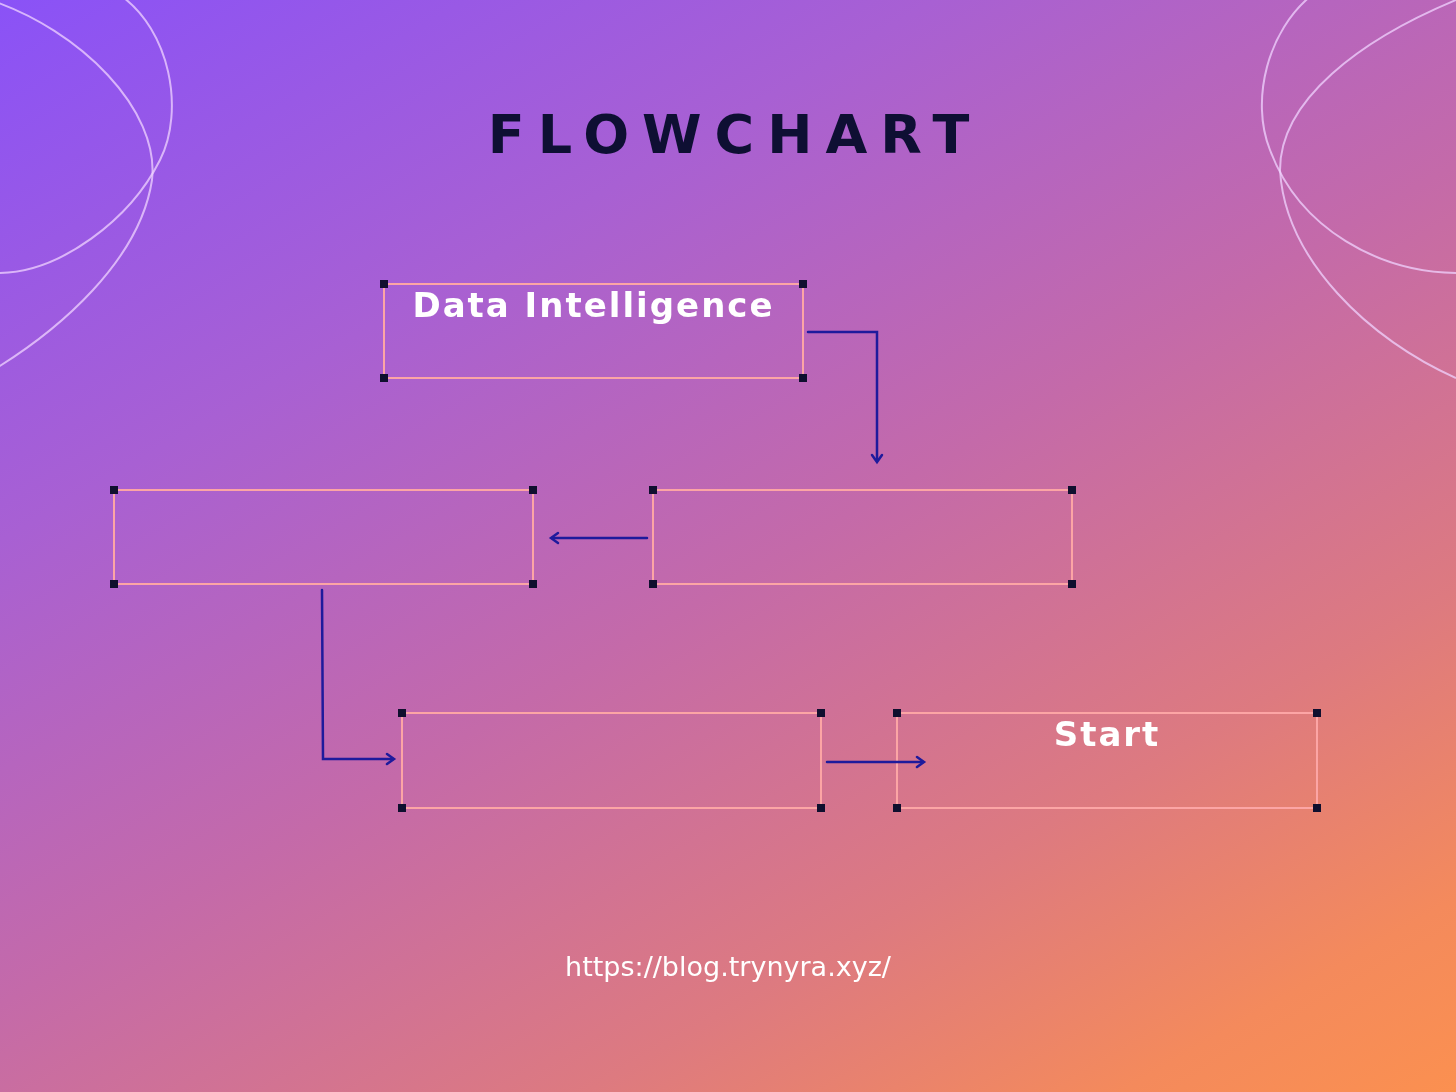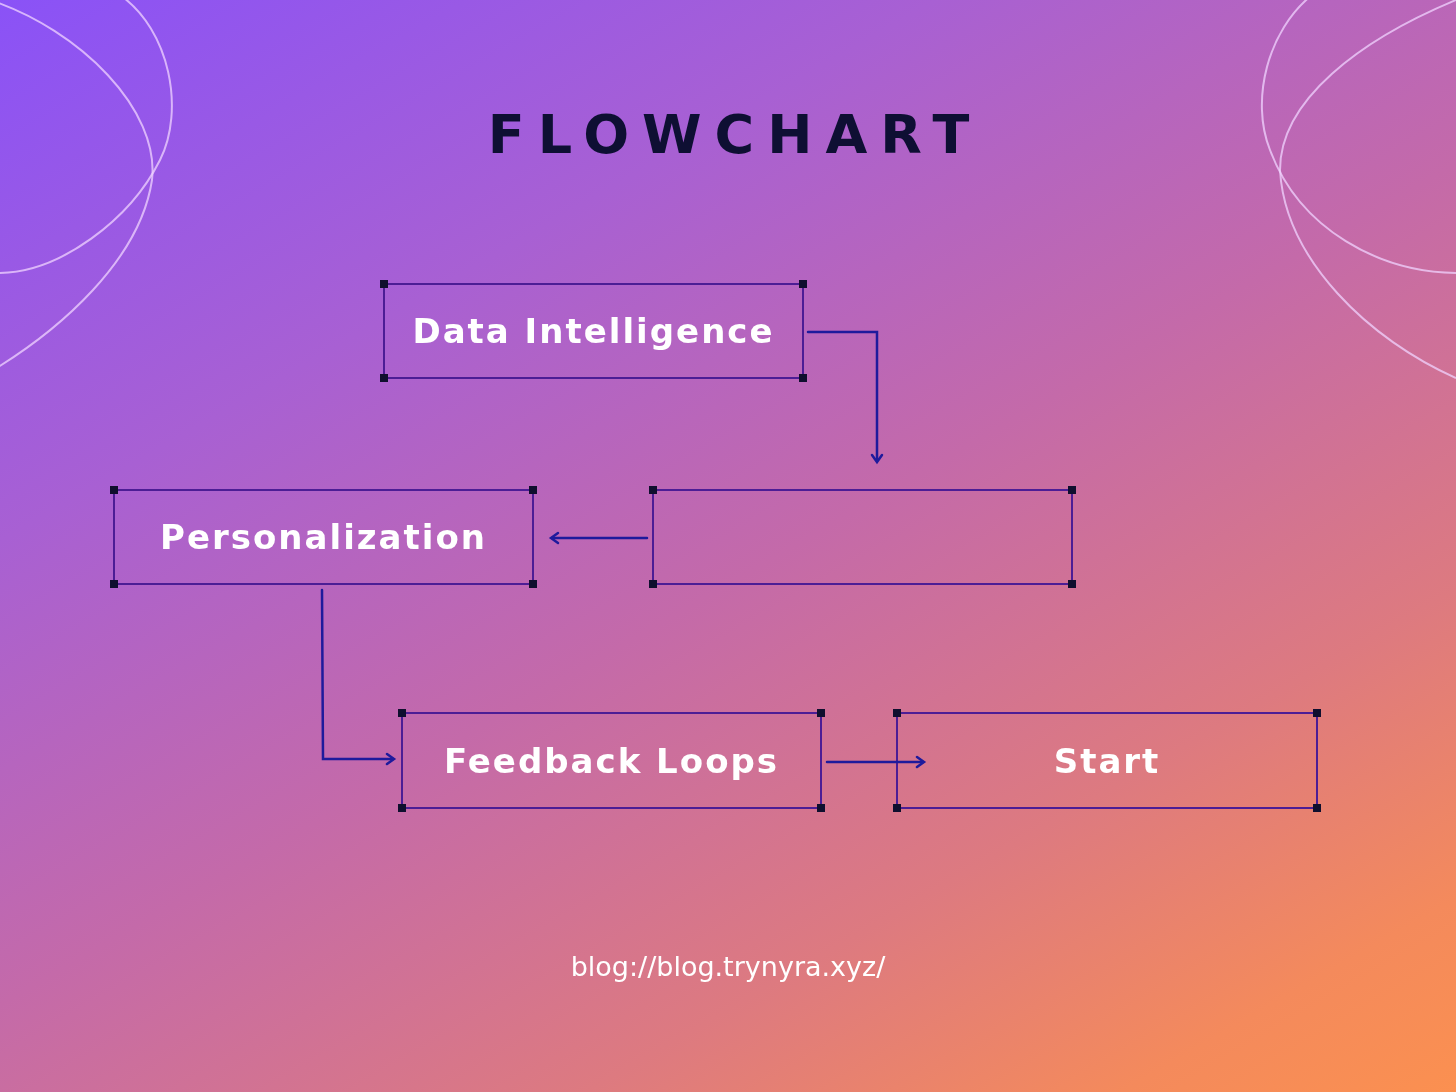--- a/index.html
+++ b/index.html
@@ -31,23 +31,22 @@
       font-size: 54px;
       letter-spacing: 13px;
       color: #0e0f33;
       line-height: 66px;
       padding-left: 14px;
       box-sizing: border-box;
     }
     .node {
       position: absolute;
       box-sizing: border-box;
-      border: 2px solid #4c1d95;
+      border: 2px solid #fca5a5;
       display: flex;
-      align-items: center;
       justify-content: center;
     }
     .node .label {
       color: #ffffff;
       font-family: "DejaVu Sans", sans-serif;
       font-weight: bold;
       font-size: 34px;
       letter-spacing: 2px;
       white-space: nowrap;
     }
@@ -108,29 +107,27 @@
   <span class="handle tr"></span>
   <span class="handle bl"></span>
   <span class="handle br"></span>
 </div>
 
 <div class="node" style="left:113px; top:489px; width:421px; height:96px;">
   <span class="handle tl"></span>
   <span class="handle tr"></span>
   <span class="handle bl"></span>
   <span class="handle br"></span>
-  <span class="label">Personalization</span>
 </div>
 
 <div class="node" style="left:401px; top:712px; width:421px; height:97px;">
   <span class="handle tl"></span>
   <span class="handle tr"></span>
   <span class="handle bl"></span>
   <span class="handle br"></span>
-  <span class="label">Feedback Loops</span>
 </div>
 
 <div class="node" style="left:896px; top:712px; width:422px; height:97px;">
   <span class="handle tl"></span>
   <span class="handle tr"></span>
   <span class="handle bl"></span>
   <span class="handle br"></span>
   <span class="label">Start</span>
 </div>
 
@@ -152,13 +149,13 @@
       <path d="M 387 754 L 394 759 L 387 764"></path>
     </g>
 
     <g>
       <path d="M 827 762 L 923 762"></path>
       <path d="M 917 757 L 924 762 L 917 767"></path>
     </g>
   </g>
 </svg>
 
-<div class="footer-url">blog://blog.trynyra.xyz/</div>
+<div class="footer-url">https://blog.trynyra.xyz/</div>
 
 </body></html>

